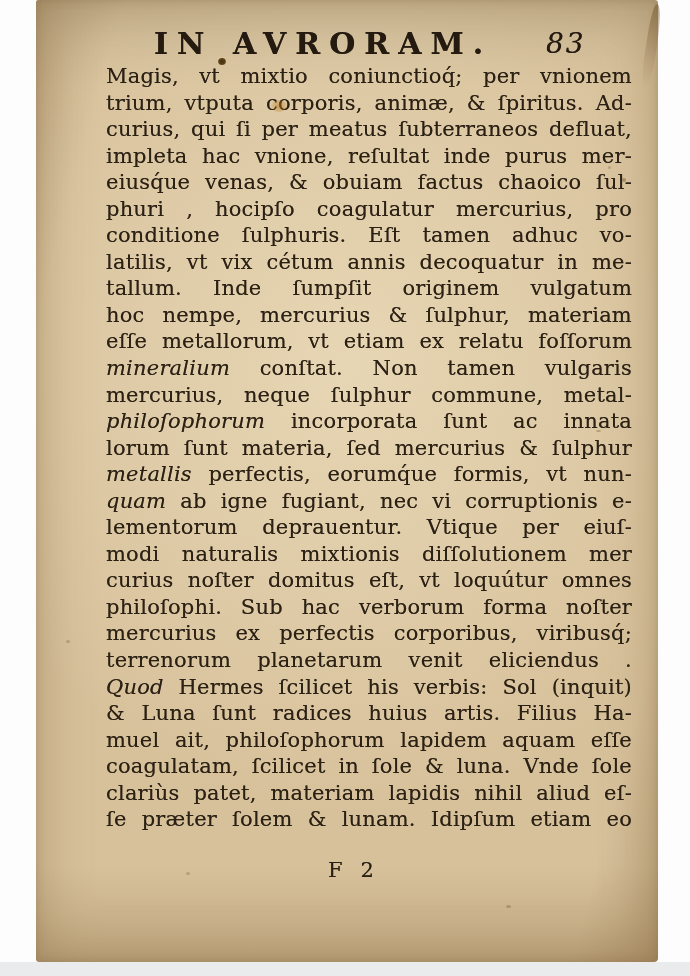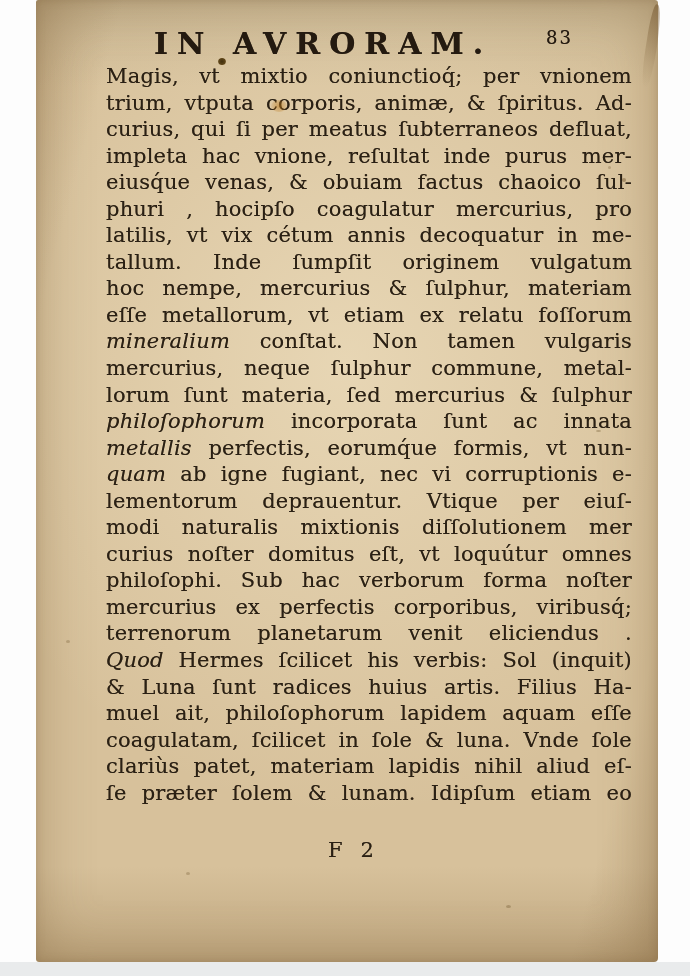--- a/index.html
+++ b/index.html
@@ -42,24 +42,25 @@
     font-weight: bold;
     letter-spacing: 9px;
     color: #241a10;
     text-shadow: 0 0 0.6px rgba(36,26,16,.7);
     white-space: nowrap;
   }
   .page-number {
     position: absolute;
     top: 27px;
     left: 510px;
-    font-size: 18px;
+    font-size: 28px;
     letter-spacing: 2px;
     color: #241a10;
     text-shadow: 0 0 0.6px rgba(36,26,16,.7);
+    font-style: italic;
   }
   .text-block {
     position: absolute;
     top: 63px;
     left: 30px;
     width: 566px;
   }
   .line {
     height: 26.55px;
     line-height: 26.55px;
@@ -68,21 +69,21 @@
     text-align: justify;
     text-align-last: justify;
     white-space: nowrap;
     color: #2a2014;
     text-shadow: 0 0 0.5px rgba(40,28,12,.55);
     margin-left: 40px;
   }
   .line .it { font-style: italic; }
   .signature {
     position: absolute;
-    top: 838px;
+    top: 858px;
     left: 292px;
     font-size: 21px;
     color: #2a2014;
     text-shadow: 0 0 0.5px rgba(40,28,12,.55);
   }
   .signature .sig-num { margin-left: 18px; }
   
   .stain { position: absolute; pointer-events: none; }
   .stain-dot {
     top: 58px; left: 182px; width: 8px; height: 7px;
@@ -125,28 +126,29 @@
 
     <div class="page-number">83</div>
 
     <div class="text-block" id="text-block">
         <div class="line"><span>Magis, vt mixtio coniunctioq́; per vnionem</span></div>
         <div class="line"><span>trium, vtputa corporis, animæ, &amp; ſpiritus. Ad-</span></div>
         <div class="line"><span>curius, qui ſi per meatus ſubterraneos defluat,</span></div>
         <div class="line"><span>impleta hac vnione, reſultat inde purus mer-</span></div>
         <div class="line"><span>eiusq́ue venas, &amp; obuiam factus chaoico ſul-</span></div>
         <div class="line"><span>phuri , hocipſo coagulatur mercurius, pro</span></div>
+        <div class="line"><span>conditione ſulphuris. Eſt tamen adhuc vo-</span></div>
         <div class="line"><span>latilis, vt vix cétum annis decoquatur in me-</span></div>
         <div class="line"><span>tallum. Inde ſumpſit originem vulgatum</span></div>
         <div class="line"><span>hoc nempe, mercurius &amp; ſulphur, materiam</span></div>
         <div class="line"><span>eſſe metallorum, vt etiam ex relatu foſſorum</span></div>
         <div class="line"><span class="it">mineralium</span><span> conſtat. Non tamen vulgaris</span></div>
         <div class="line"><span>mercurius, neque ſulphur commune, metal-</span></div>
+        <div class="line"><span class="it">philoſophorum</span><span> incorporata ſunt ac innata</span></div>
         <div class="line"><span>lorum ſunt materia, ſed mercurius &amp; ſulphur</span></div>
-        <div class="line"><span class="it">philoſophorum</span><span> incorporata ſunt ac innata</span></div>
         <div class="line"><span class="it">metallis</span><span> perfectis, eorumq́ue formis, vt nun-</span></div>
         <div class="line"><span class="it">quam</span><span> ab igne fugiant, nec vi corruptionis e-</span></div>
         <div class="line"><span>lementorum deprauentur. Vtique per eiuſ-</span></div>
         <div class="line"><span>modi naturalis mixtionis diſſolutionem mer</span></div>
         <div class="line"><span>curius noſter domitus eſt, vt loquútur omnes</span></div>
         <div class="line"><span>philoſophi. Sub hac verborum forma noſter</span></div>
         <div class="line"><span>mercurius ex perfectis corporibus, viribusq́;</span></div>
         <div class="line"><span>terrenorum planetarum venit eliciendus .</span></div>
         <div class="line"><span class="it">Quod</span><span> Hermes ſcilicet his verbis: Sol (inquit)</span></div>
         <div class="line"><span>&amp; Luna ſunt radices huius artis. Filius Ha-</span></div>

